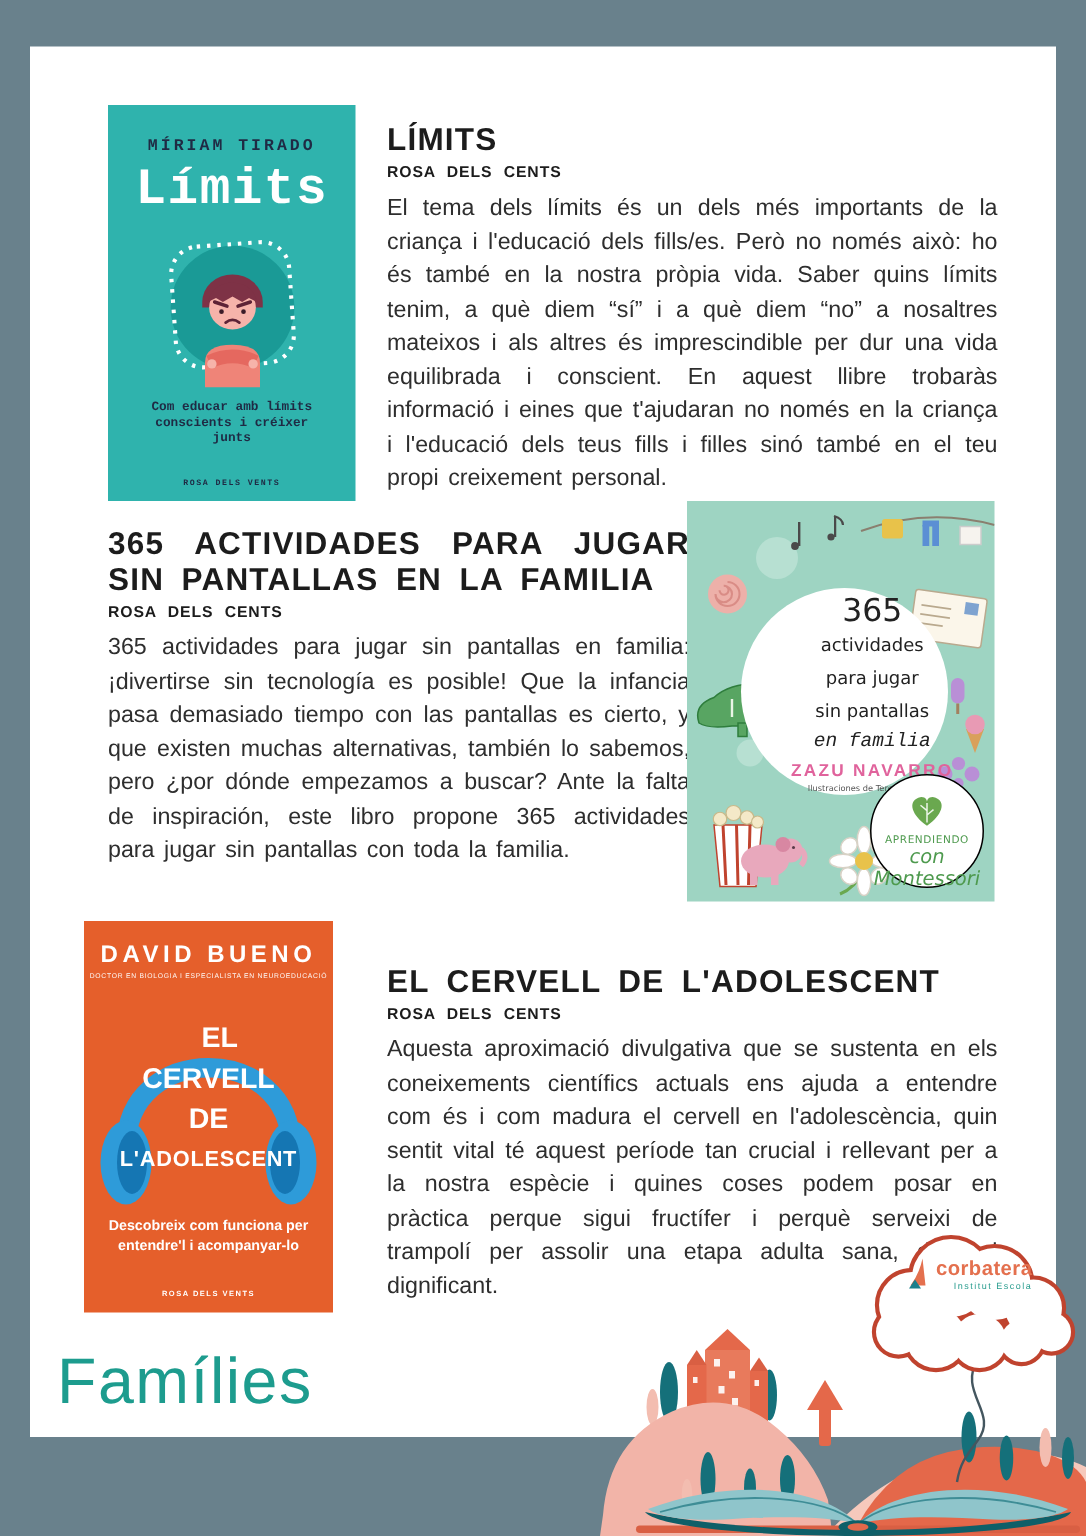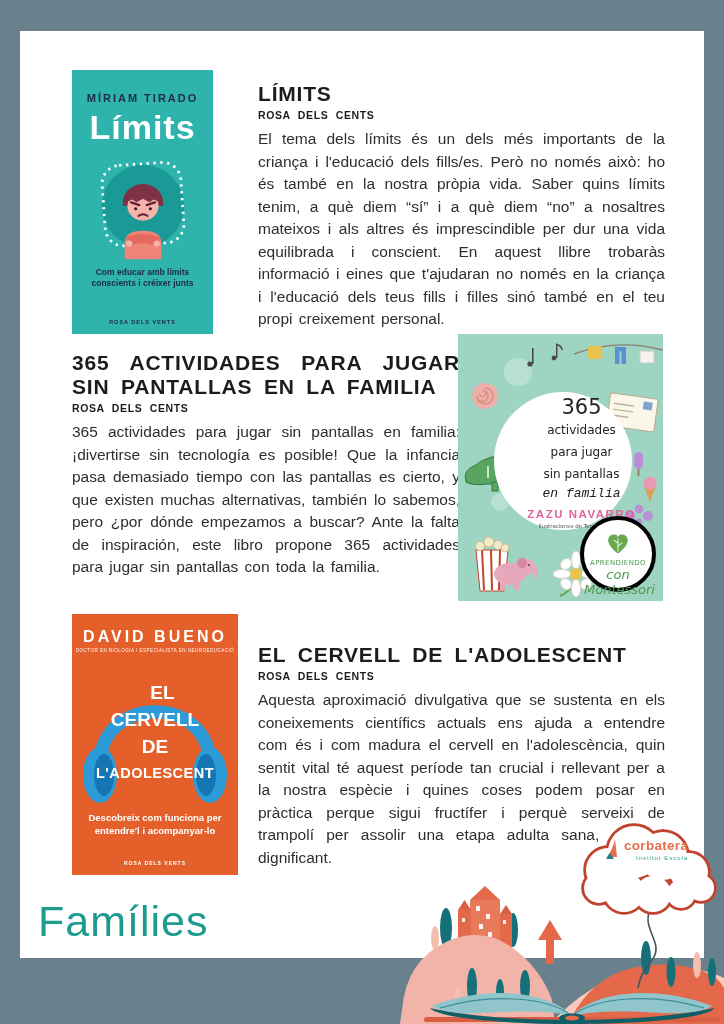--- a/index.html
+++ b/index.html
@@ -24,23 +24,23 @@
     margin:7px 0 0 0; font-size:15.5px; line-height:22.5px;
     color:#2e2e2e; text-align:justify; word-spacing:2px;
   }
   .sec1 { left:258px; top:82px;  width:407px; }
   .sec2 { left:72px;  top:351px; width:388px; }
   .sec3 { left:258px; top:624px; width:407px;margin-top:19px; }
 
   
   .cover { position:absolute; box-sizing:border-box; }
   .cover-limits {
-    left:72px; top:70px; width:141px; height:264px;
+    left:72px; top:70px; width:165px; height:264px;
     background:#2fb3ad; text-align:center;
-    font-family:Liberation Sans, sans-serif;
+    font-family:Liberation Mono, monospace;
   }
   .cl-author { margin-top:22px; font-size:11px; font-weight:700; letter-spacing:2px; color:#1f2a44; }
   .cl-title  { margin-top:4px; font-size:34px; font-weight:700; color:#ffffff; letter-spacing:1px; }
   .cl-illo   { width:112px; height:110px; margin:4px auto 0 auto; }
   .cl-tagline{ margin:6px auto 0 auto; width:130px; font-size:8.5px; font-weight:700; line-height:10.5px; color:#1f2a44; }
   .cl-pub    { position:absolute; bottom:9px; left:0; right:0; font-size:5.5px; font-weight:700; letter-spacing:1px; color:#1f2a44; }
 
   
   .cover-acts {
     left:458px; top:334px; width:205px; height:267px;
@@ -53,30 +53,30 @@
   }
   .ca-text { position:absolute; left:0; top:62px; width:205px; text-align:center; color:#222;padding-left:21px; }
   .ca-365   { font-size:21px; line-height:23px; }
   .ca-line  { font-size:12px; line-height:22px; }
   .ca-fam   { font-size:13px; line-height:18px; font-style:italic;font-family:Liberation Mono, monospace; }
   .ca-author{ margin-top:5px; font-size:11.5px; font-weight:700; letter-spacing:1.5px; color:#e0639c;
               font-family:"Liberation Sans", sans-serif; }
   .ca-illus { margin-top:3px; font-size:5.5px; color:#555; }
   .ca-badge {
     position:absolute; left:122px; top:182px; width:76px; height:76px;
-    background:#ffffff; border:4px solid #000000; border-radius:50%;
+    background:#ffffff; border:1px solid #000000; border-radius:50%;
     text-align:center; box-sizing:border-box;
   }
   .ca-badge svg { margin-top:9px; }
   .ca-badge-l1 { font-size:7px; letter-spacing:0.4px; color:#4e9a4e; }
   .ca-badge-l2 { font-size:13px; font-style:italic; color:#4e9a4e; }
 
   
   .cover-cervell {
-    left:72px; top:614px; width:166px; height:261px;
+    left:56px; top:614px; width:166px; height:261px;
     background:#e55f2b; text-align:center; color:#ffffff;
   }
   .cc-author { margin-top:14px; font-size:16px; font-weight:700; letter-spacing:3px; }
   .cc-sub    { margin-top:2px; font-size:4.5px; letter-spacing:0.5px; opacity:0.95; }
   .cc-phones { position:absolute; left:0; top:46px; width:166px; height:150px; }
   .cc-title  { position:absolute; left:0; top:66px; width:166px; font-weight:700; }
   .cc-t1 { font-size:19px; line-height:26px;padding-left:15px; }
   .cc-t2 { font-size:19px; line-height:27px; }
   .cc-t3 { font-size:19px; line-height:27px; }
   .cc-t4 { font-size:14.5px; line-height:26px; letter-spacing:0.5px; }

